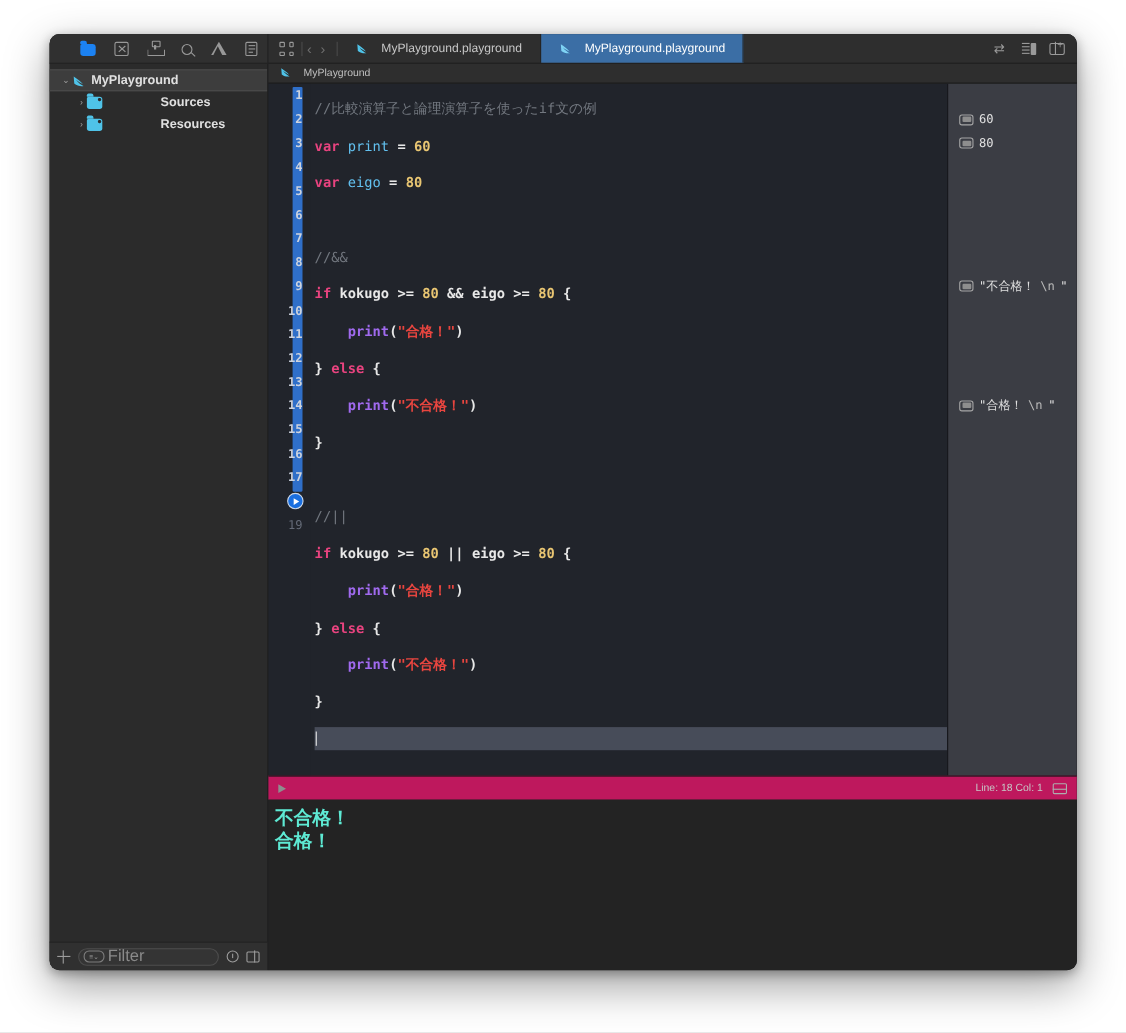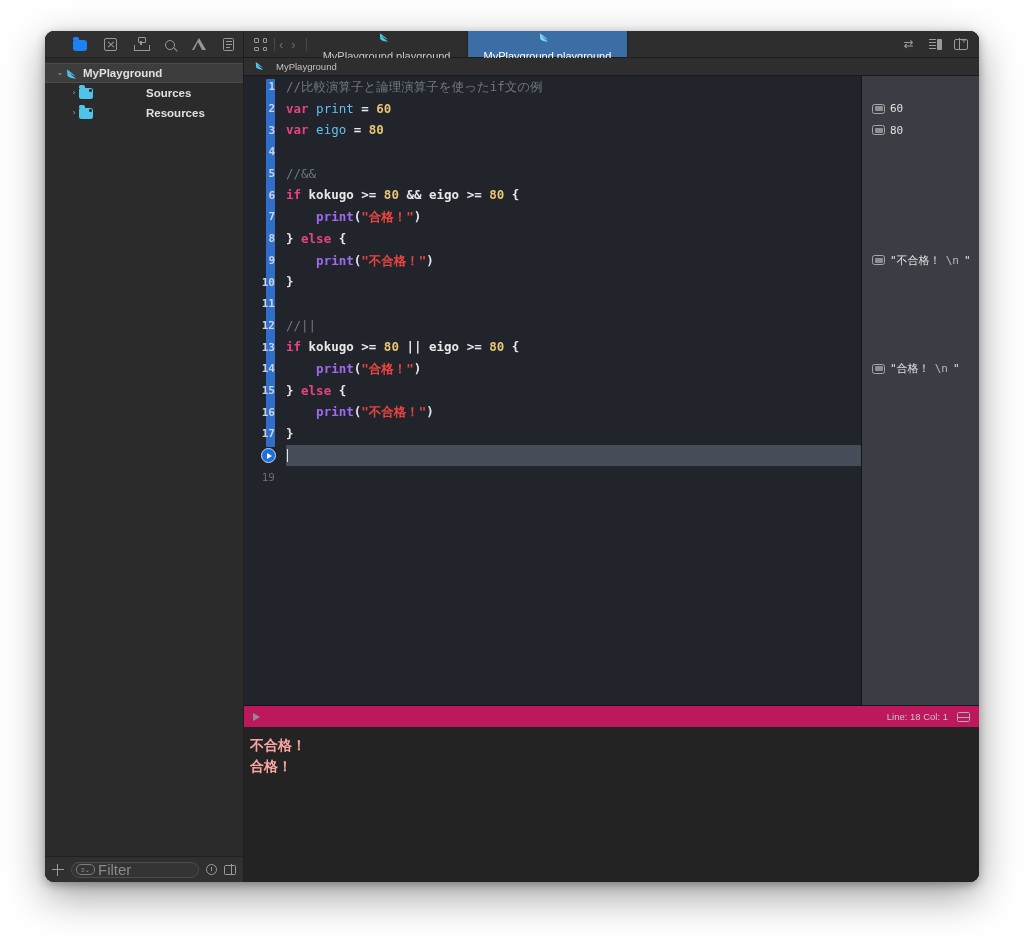--- a/index.html
+++ b/index.html
@@ -295,21 +295,20 @@
 
   .navchev {
     display:flex;align-items:center;gap:8px;margin:0 10px 0 4px;color:#6e6e6e;font-size:13px;
   }
   .vbar { width:1px; height:13px; background:#4a4a4a; margin: 7px 0 0 0; align-self:flex-start;}
 
   .etab {
     display:flex; align-items:center; gap:6px; padding: 0 16px;
     font-size: 11px; color:#c8c8c8; border-right: 1px solid #242424;
     min-width: 160px;
-    flex-direction: column;
   }
   .etab.active { background: #3b6ea5; color:#ffffff; }
 
   .tabbar-right {
     margin-left:auto; display:flex; align-items:center; gap:12px; padding-right:11px;
   }
   .ic-swap { width:13px;height:13px;position:relative;color:#9a9a9a;font-size:12px;line-height:13px;}
   .ic-editopts { display:flex; gap:1.5px; align-items:center;}
   .ic-editopts .lines { display:flex;flex-direction:column;gap:1.6px;}
   .ic-editopts .lines i { width:7px;height:1.2px;background:#9a9a9a;display:block;}
@@ -354,21 +353,21 @@
     border-top:3.2px solid transparent;border-bottom:3.2px solid transparent;
     margin-left:1.5px;
   }
 
   #code-lines {
     flex: 1; position: relative; padding-left: 4px;
     font-family: "DejaVu Sans Mono", monospace; font-size: 12.5px;
   }
   .cline {
     height: 21.7px; line-height: 21.7px; white-space: pre;
-    color: #e8e8e8; position: relative;
+    color: #e8e8e8; position: relative; margin-top: 12px;
   }
   .cline.current { background: #474c59; }
   .caret {
     display:inline-block; width:1px; height:13px; background:#e6e6e6;
     vertical-align:-2px; margin-left:1px;
   }
   .c-cmt { color: #72777f; }
   .c-kw  { color: #e8437f; font-weight: bold;}
   .c-var { color: #62c0ef; }
   .c-num { color: #e8c572; font-weight: bold;}
@@ -407,22 +406,22 @@
   .cb-right { margin-left:auto; display:flex; align-items:center; gap:9px;}
   .linecol { font-size: 9.5px; color:#c6c6c6; }
   .cb-panel { width:13px;height:10px;border:1.2px solid #aeaeae;border-radius:1.5px;position:relative;}
   .cb-panel::after{content:"";position:absolute;left:-1.2px;right:-1.2px;bottom:2.6px;height:1.2px;background:#aeaeae;}
 
   #console {
     height: 155px; background: #232323; flex: 0 0 155px;
     padding: 8px 0 0 6px; overflow: hidden;
   }
   .cons-line {
-    font-family: Liberation Sans, sans-serif;
-    font-size: 14px; font-weight: bold; color: #fca5a5; line-height: 21px;
+    font-family: Liberation Mono, monospace;
+    font-size: 17px; font-weight: bold; color: #5eead4; line-height: 21px;
   }
 </style>
 </head>
 <body>
 
 <div id="window">
 
 
   <div id="body-split">
 

